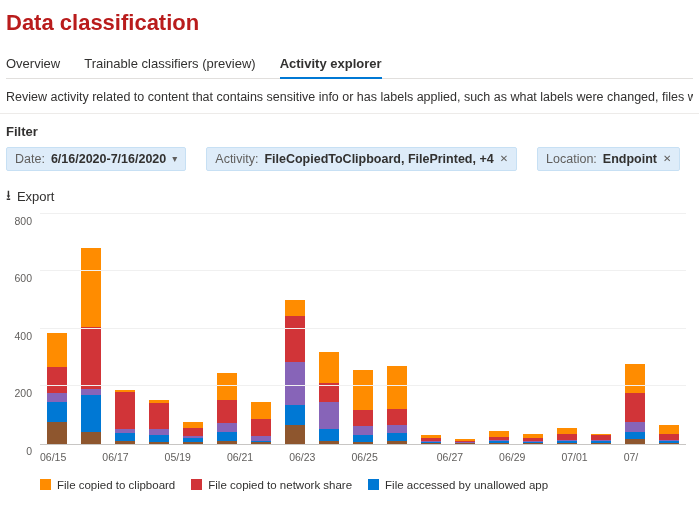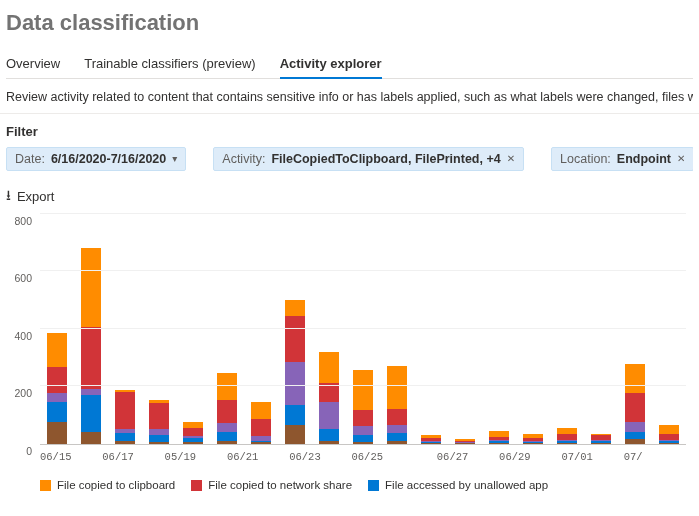--- a/index.html
+++ b/index.html
@@ -13,21 +13,21 @@
     overflow: hidden;
   }
   .page {
     padding: 6px 6px 0 6px;
     box-sizing: border-box;
   }
   h1.page-title {
     font-size: 22px;
     font-weight: 700;
     margin: 4px 0 14px 0;
-    color: #737373;
+    color: #b91c1c;
   }
   
   .tabs {
     display: flex;
     gap: 24px;
     border-bottom: 1px solid #e1dfdd;
     padding-bottom: 0;
     margin-bottom: 10px;
   }
   .tab {
@@ -56,21 +56,21 @@
     border-top: 1px solid #edebe9;
     margin: 6px -6px 10px -6px;
   }
   .filter-label {
     font-size: 13px;
     font-weight: 600;
     margin-bottom: 8px;
   }
   .filter-row {
     display: flex;
-    gap: 27px;
+    gap: 20px;
     margin-bottom: 14px;
     flex-wrap: nowrap;
     overflow: hidden;
   }
   .pill {
     background: #deecf9;
     border: 1px solid #c7e0f4;
     border-radius: 2px;
     padding: 4px 8px;
     font-size: 12.5px;
@@ -142,40 +142,39 @@
   .bar {
     width: 20px;
     display: flex;
     flex-direction: column-reverse;
   }
   .seg { width: 100%; }
   .x-axis {
     position: absolute;
     left: 34px; right:0; bottom: 12px;
     display: flex;
-    font-family: Liberation Mono, monospace;
   }
   .x-tick {
     flex:1;
     text-align: left;
     font-size: 10.5px;
     color: #605e5c;
     white-space: nowrap;
   }
   .legend {
     display: flex;
     gap: 16px;
     font-size: 11.5px;
     color: #323130;
     margin-top: 4px;
     padding-left: 34px;
     white-space: nowrap;
     overflow: hidden;
   }
-  .legend-item { display: flex; align-items: flex-end; gap: 6px; }
+  .legend-item { display: flex; align-items: flex-start; gap: 6px; }
   .swatch { width: 11px; height: 11px; display: inline-block; }
 </style>
 </head>
 <body>
 
 <div class="page">
   <h1 class="page-title">Data classification</h1>
 
   <div class="tabs" id="tabs">
       <div class="tab">Overview</div>

